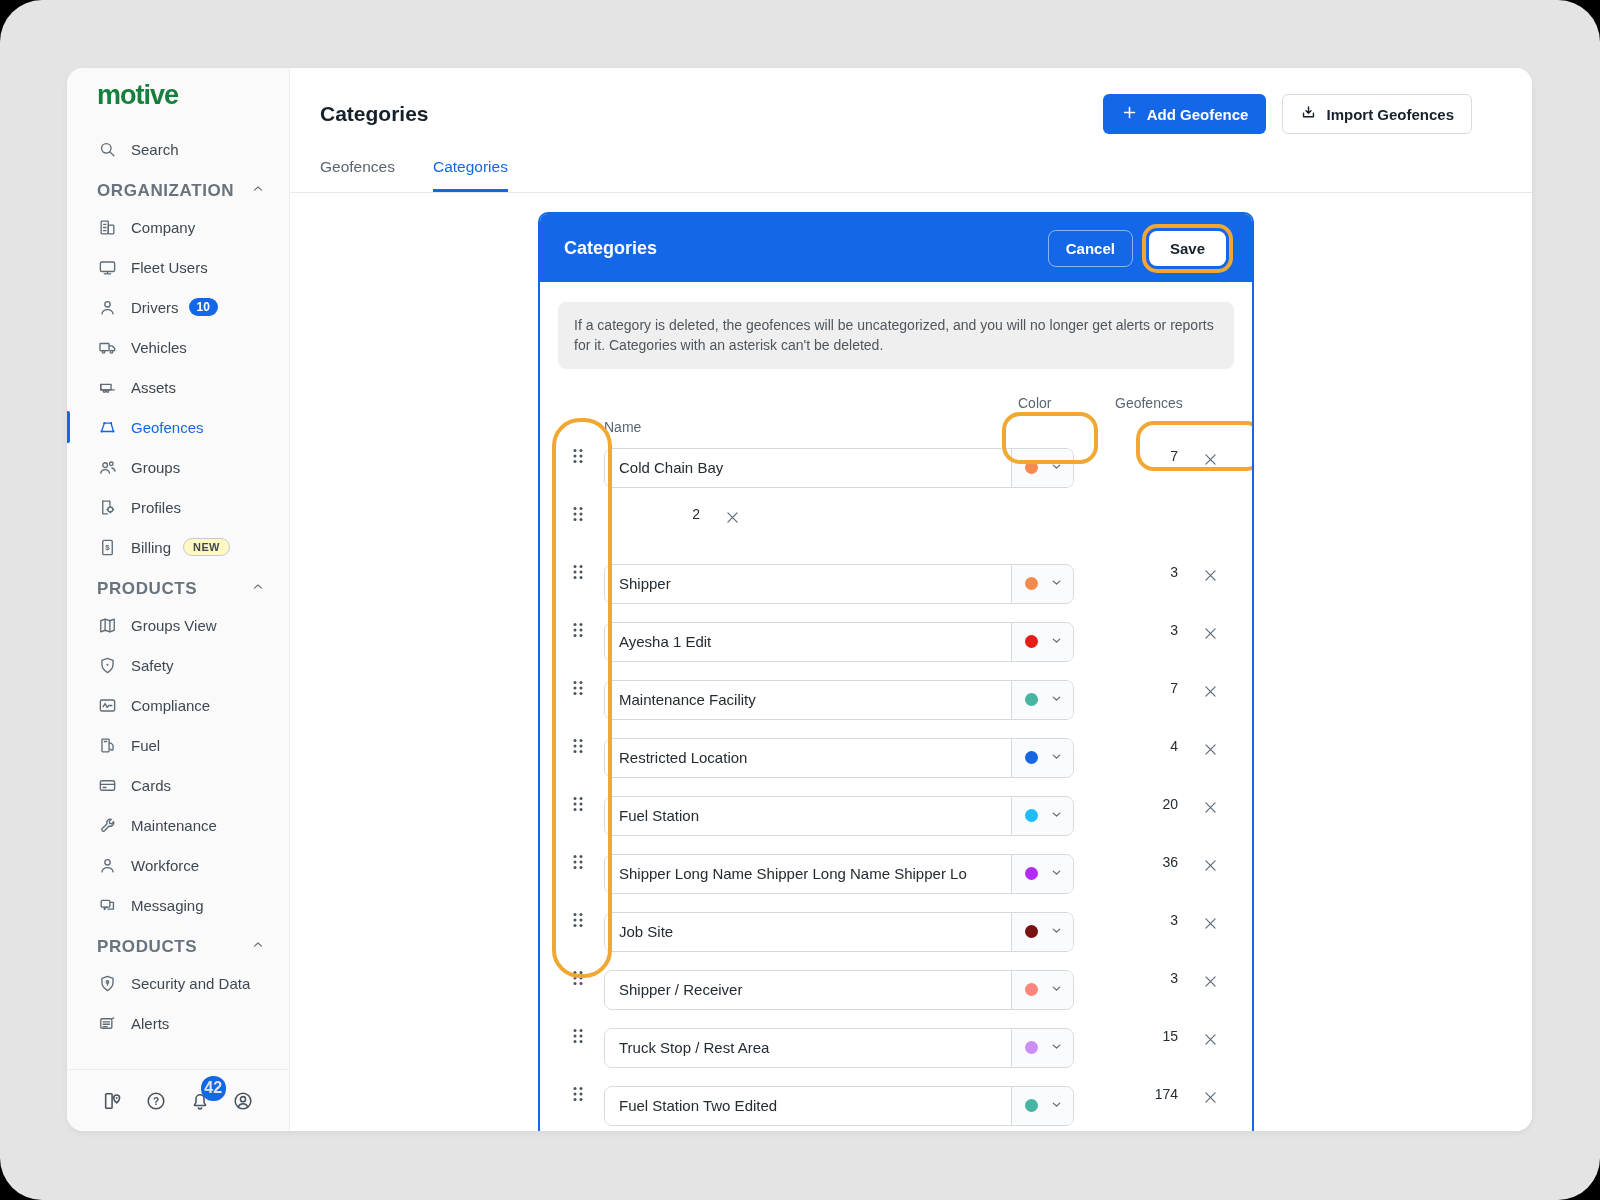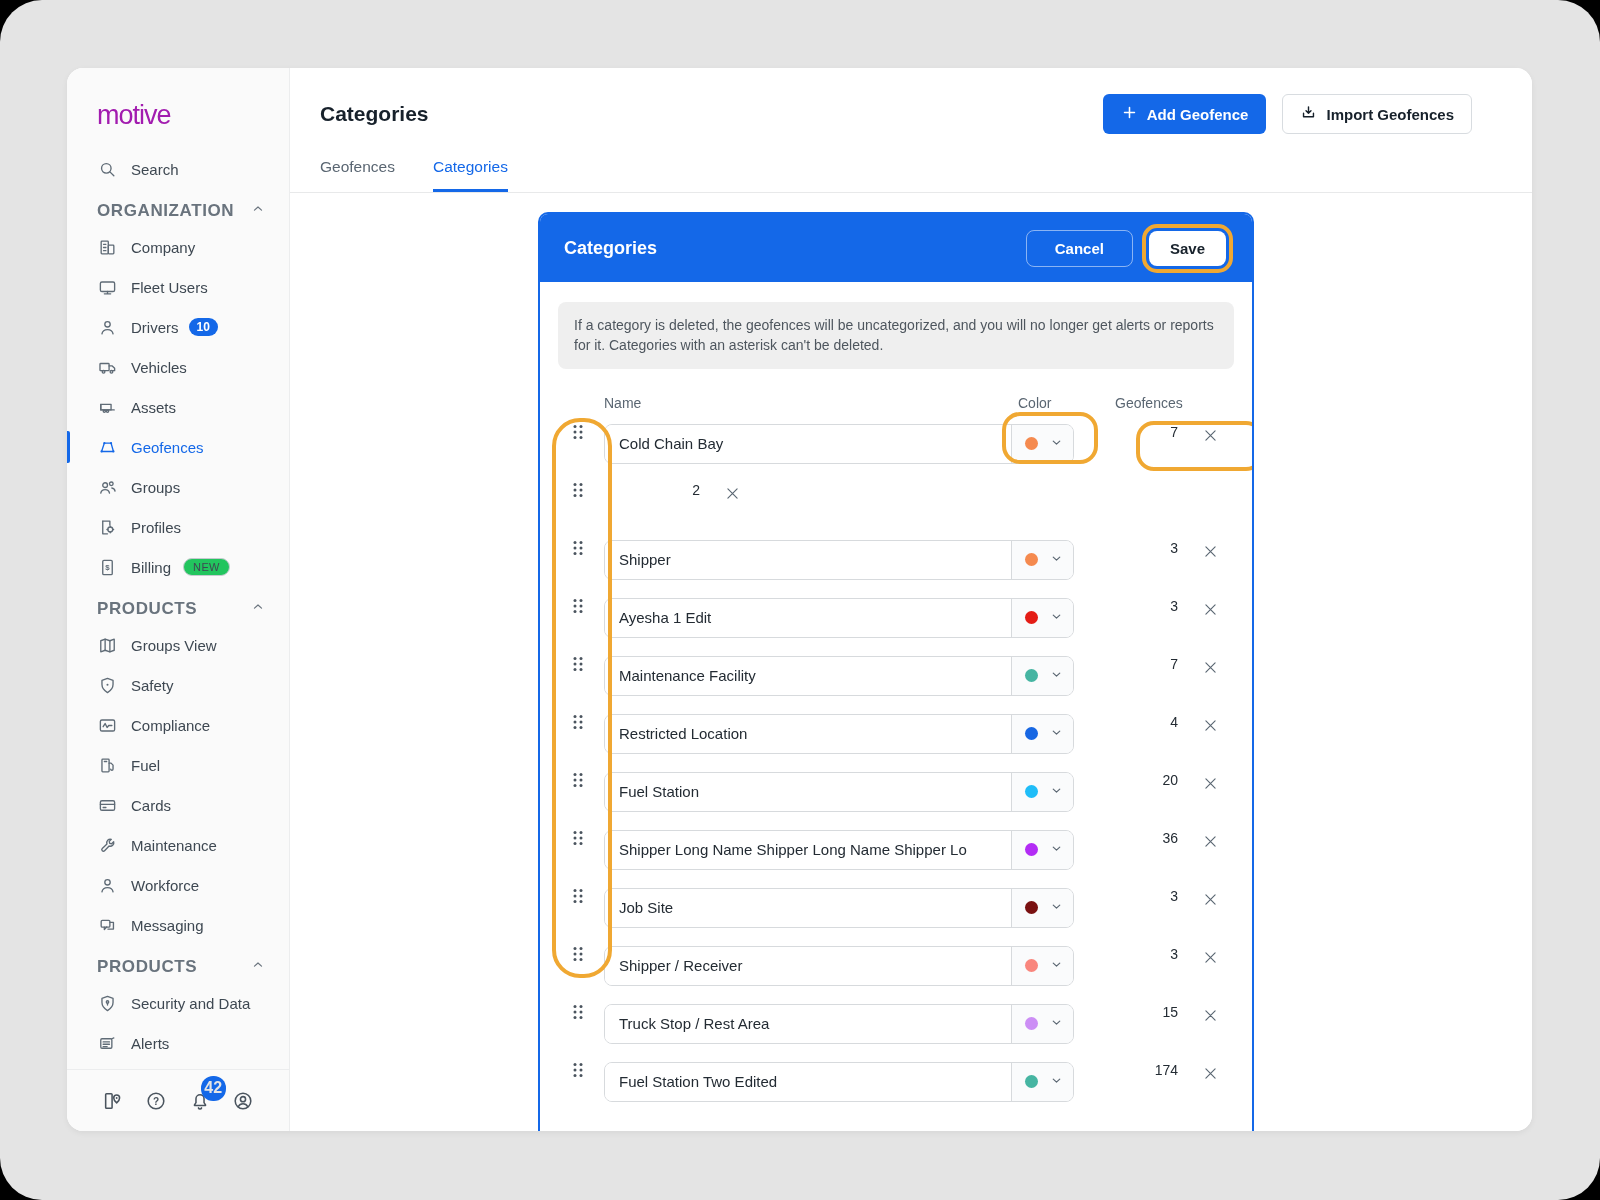--- a/index.html
+++ b/index.html
@@ -2,33 +2,33 @@
 <html><head>
 <meta charset="utf-8">
 <style>
   * { margin:0; padding:0; box-sizing:border-box; }
   html,body { width:1600px; height:1200px; background:#000; font-family:"Liberation Sans", sans-serif; }
   .screen { position:relative; width:1600px; height:1200px; background:#E4E4E4; border-radius:42px; overflow:hidden; }
   .app { position:absolute; left:67px; top:68px; width:1465px; height:1063px; background:#fff; border-radius:16px; overflow:hidden; display:flex; box-shadow:0 2px 6px rgba(0,0,0,.06); }
 
   
   .sidebar { width:223px; flex:0 0 223px; background:#FAFAFA; border-right:1px solid #ECEDEE; display:flex; flex-direction:column; }
-  .logo { margin:32px 0 10px 30px; font-size:27px; font-weight:400; letter-spacing:-1px; color:#a21caf; }
+  .logo { margin:12px 0 10px 30px; font-size:27px; font-weight:700; letter-spacing:-1px; color:#15803d; }
   .nav { flex:1; overflow:hidden; padding-top:8px; }
   .nav-item { display:flex; align-items:center; height:40px; padding:0 14px 0 30px; cursor:pointer; position:relative; color:#3E4852; }
   .nav-item .nav-icon { width:20px; height:20px; margin-right:14px; color:#5F6B76; display:flex; align-items:center; justify-content:center; }
   .nav-item .nav-icon svg { width:19px; height:19px; }
   .nav-item .nav-label { font-size:15px; }
   .nav-item.active { color:#1468E8; }
   .nav-item.active .nav-icon { color:#1468E8; }
   .nav-item.active::before { content:""; position:absolute; left:0; top:4px; bottom:4px; width:3px; background:#1468E8; border-radius:0 2px 2px 0; }
   .nav-section { display:flex; align-items:center; justify-content:space-between; padding:12px 24px 6px 30px; color:#69737D; font-size:17px; font-weight:700; letter-spacing:.6px; }
   .nav-section .chev { color:#69737D; }
   .badge-count { margin-left:10px; background:#1468E8; color:#fff; font-size:12px; font-weight:700; border-radius:10px; padding:2px 8px; line-height:1.2; }
-  .badge-new { margin-left:12px; border:1px solid #C6CBD0; color:#3E4852; font-size:11px; font-weight:400; border-radius:10px; padding:2px 9px; letter-spacing:.4px; background:#22c55e; }
+  .badge-new { margin-left:12px; border:1px solid #C6CBD0; color:#3E4852; font-size:11px; font-weight:700; border-radius:10px; padding:2px 9px; letter-spacing:.4px; background:#fef9c3; }
   .sidebar-footer { border-top:1px solid #ECEDEE; height:62px; display:flex; align-items:center; justify-content:space-between; padding:0 34px; color:#4A545E; }
   .foot-icon { position:relative; width:24px; height:24px; display:flex; align-items:center; justify-content:center; cursor:pointer; }
   .foot-icon svg { width:22px; height:22px; }
   .notif-badge { position:absolute; top:-13px; right:-14px; background:#1468E8; color:#e5e5e5; border-radius:12px; min-width:25px; height:25px; display:flex; align-items:center; justify-content:center; font-size:16px; font-weight:700; }
 
   
   .main { position:relative; flex:1; background:#fff; }
   .main-header { display:flex; align-items:center; justify-content:space-between; padding:26px 60px 0 30px; }
   .page-title { font-size:21px; font-weight:700; color:#17212B; }
   .header-actions { display:flex; gap:16px; }
@@ -39,25 +39,25 @@
   .tabs { display:flex; gap:38px; margin:24px 0 0 30px; }
   .tab { font-size:15.5px; padding-bottom:13px; color:#5A6672; cursor:pointer; border-bottom:3px solid transparent; }
   .tab.active { color:#1468E8; border-bottom-color:#1468E8; font-weight:400; }
   .tab-divider { border-bottom:1px solid #E8E9EA; }
 
   
   .modal { position:absolute; left:248px; top:144px; width:716px; height:919px; border:2px solid #1468E8; border-bottom:none; border-radius:10px 10px 0 0; background:#fff; overflow:hidden; }
   .modal-header { height:68px; background:#1468E8; display:flex; align-items:center; justify-content:space-between; padding:0 26px 0 24px; }
   .modal-title { color:#fff; font-size:18px; font-weight:700; }
   .modal-actions { display:flex; gap:16px; align-items:center; }
-  .btn-cancel { background:transparent; color:#fff; border:1px solid rgba(255,255,255,.5); border-radius:8px; font-size:15px; font-weight:700; padding:9px 28px; cursor:pointer; }
+  .btn-cancel { background:transparent; color:#fff; border:1px solid rgba(255,255,255,.5); border-radius:8px; font-size:15px; font-weight:700; padding:9px 17px; cursor:pointer; }
   .btn-save { background:#fff; color:#17212B; border:none; border-radius:8px; font-size:15px; font-weight:700; padding:9px 21px; cursor:pointer; outline:4px solid #F0A832; outline-offset:3px; }
   .info-box { margin:20px 18px 0 18px; background:#EFEFEF; border-radius:8px; padding:13px 16px; font-size:14px; color:#4E565E; line-height:1.45; }
   .table-head { display:flex; padding-left:64px; margin-top:26px; font-size:14px; color:#5A6672; }
-  .th-name { width:414px; }
+  .th-name { width:414px;margin-top:24px; }
   .th-color { width:97px; }
   .rows { display:flex; flex-direction:column; gap:18px; margin-top:13px; }
   .cat-row { display:flex; align-items:flex-start; height:40px; padding:0 24px 0 20px; }
   .handle { width:36px; display:flex; align-items:center; justify-content:center; color:#4A545E; cursor:grab; flex:0 0 36px; }
   .handle svg { width:12px; height:16px; }
   .field-group { display:flex; width:470px; height:40px; border:1px solid #D7DADD; border-radius:8px; overflow:hidden; background:#fff; margin-left:8px; }
   .name-input { flex:1; border:none; outline:none; font-size:15px; color:#232B33; padding:0 14px; font-family:"Liberation Sans", sans-serif; background:#fff; }
   .color-select { width:62px; flex:0 0 62px; border:none; border-left:1px solid #D7DADD; background:#FAFBFC; display:flex; align-items:center; justify-content:space-between; padding:0 10px 0 13px; cursor:pointer; }
   .color-dot { width:13px; height:13px; border-radius:50%; }
   .color-select svg { width:13px; height:13px; color:#5A6672; }

